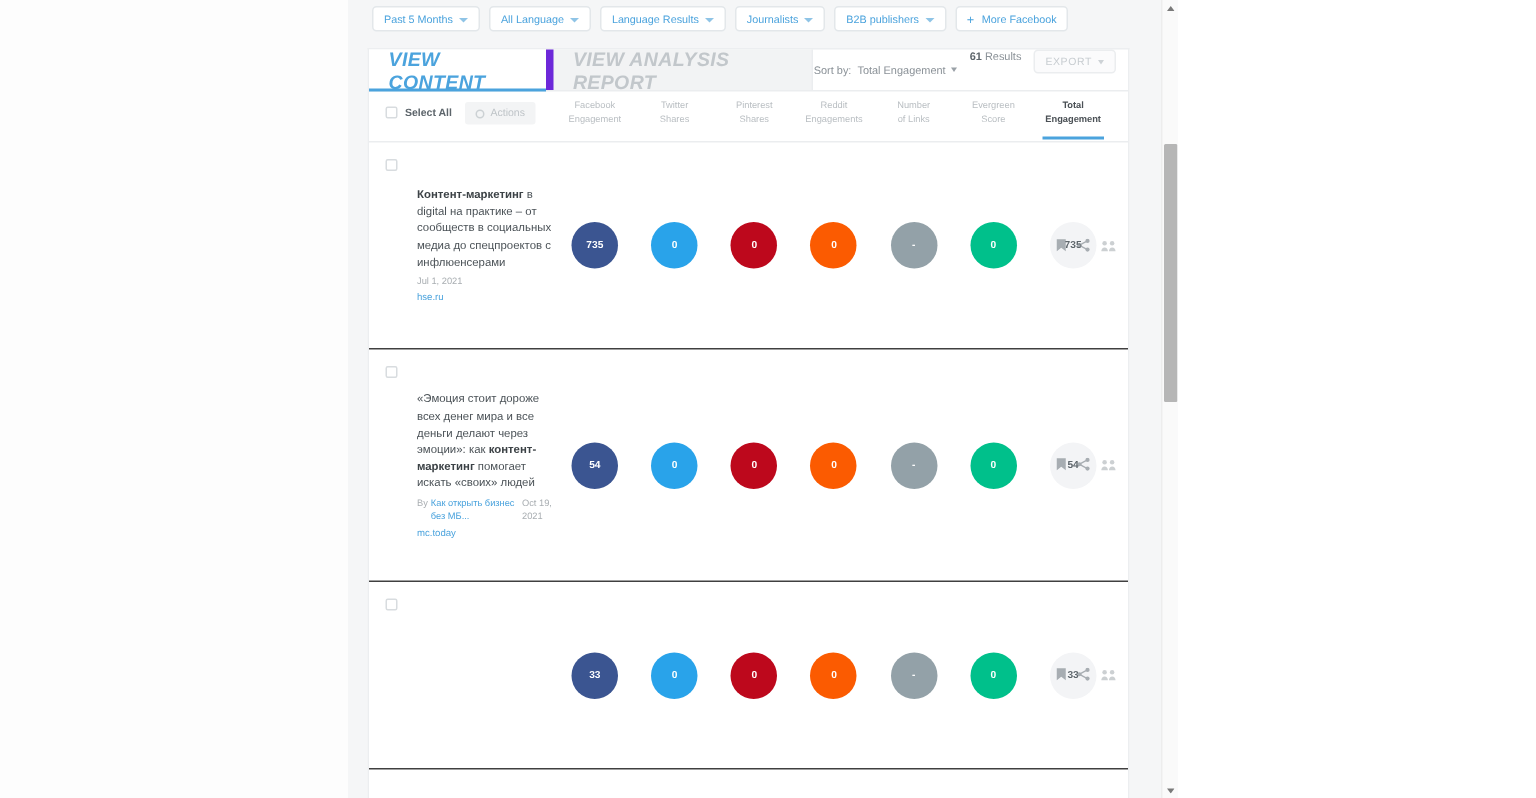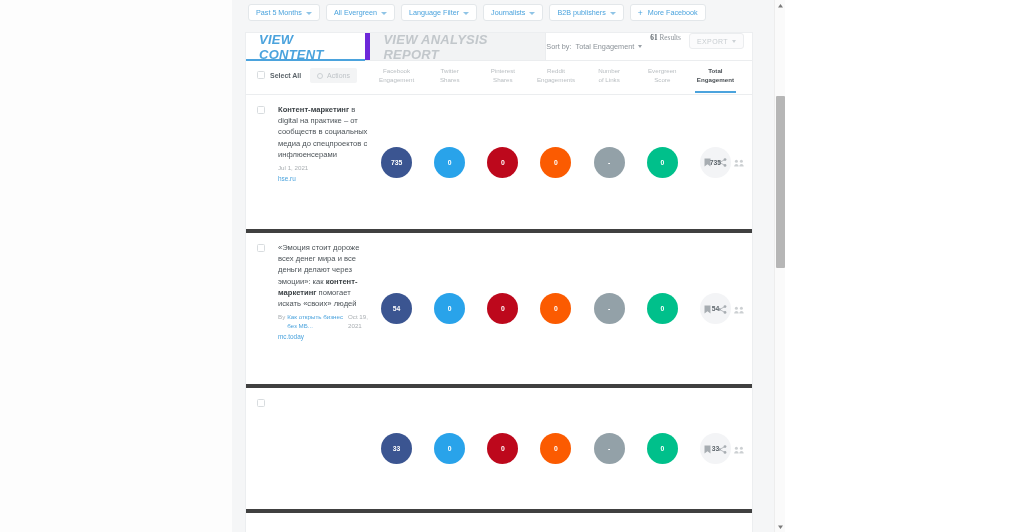--- a/index.html
+++ b/index.html
@@ -133,21 +133,20 @@
     display: flex;
     align-items: center;
     gap: 4px;
     cursor: pointer;
     white-space: nowrap;
   }
   .results-count {
     font-size: 7.3px;
     color: #8b9298;
     white-space: nowrap;
-    font-family: Liberation Serif, serif;
   }
   .results-count b { color: #5d656b; }
   .export-btn {
     height: 16px;
     padding: 0 7px;
     border: 1px solid #ebedef;
     border-radius: 3px;
     background: #fbfbfc;
     color: #c8cdd1;
     font-size: 7px;
@@ -239,23 +238,23 @@
     position: absolute;
     left: 6px; right: 6px;
     bottom: -5px;
     height: 2px;
     background: #4ba3dd;
   }
 
   
   .row {
     position: relative;
-    border-bottom: 4px solid #404040;
-    display: flex;
-    align-items: flex-start;
+    border-bottom: 1px solid #404040;
+    display: flex;
+    align-items: center;
     padding: 9px 0 9px 0;
   }
   .row-cb {
     position: absolute;
     left: 11px; top: 11px;
   }
   .title-cell {
     width: 96px;
     margin-left: 32px;
     font-size: 7.6px;
@@ -360,25 +359,25 @@
   <div class="right-gutter"></div>
 
   <div class="app">
 
     <div class="filter-bar">
       <div class="filter-chip">
         <span>Past 5 Months</span>
         <span class="caret"></span>
       </div>
       <div class="filter-chip">
-        <span>All Evergreen</span>
+        <span>All Language</span>
         <span class="caret"></span>
       </div>
       <div class="filter-chip">
-        <span>Language Filter</span>
+        <span>Language Results</span>
         <span class="caret"></span>
       </div>
       <div class="filter-chip">
         <span>Journalists</span>
         <span class="caret"></span>
       </div>
       <div class="filter-chip">
         <span>B2B publishers</span>
         <span class="caret"></span>
       </div>

